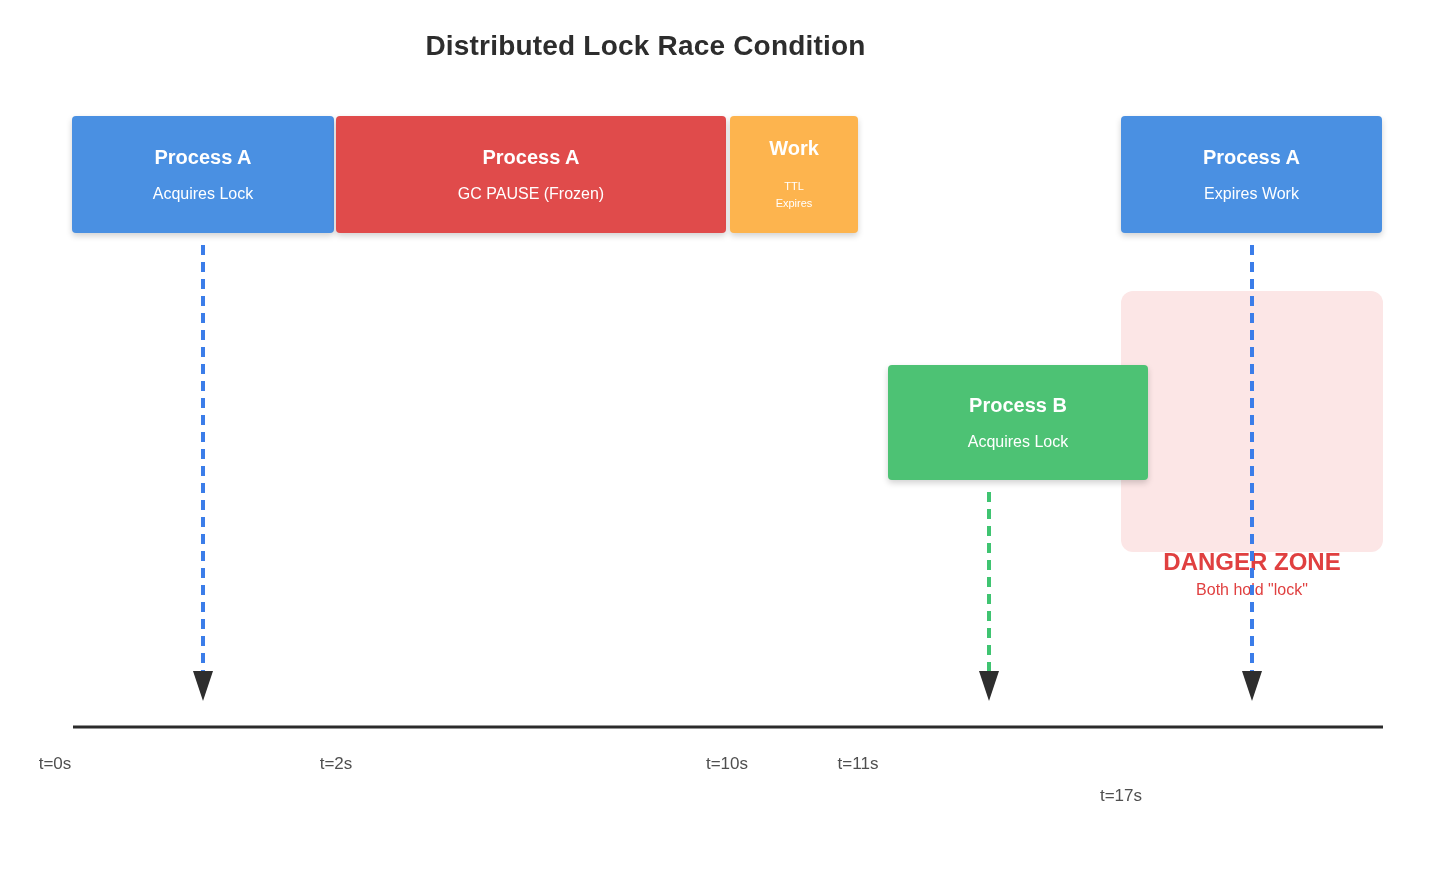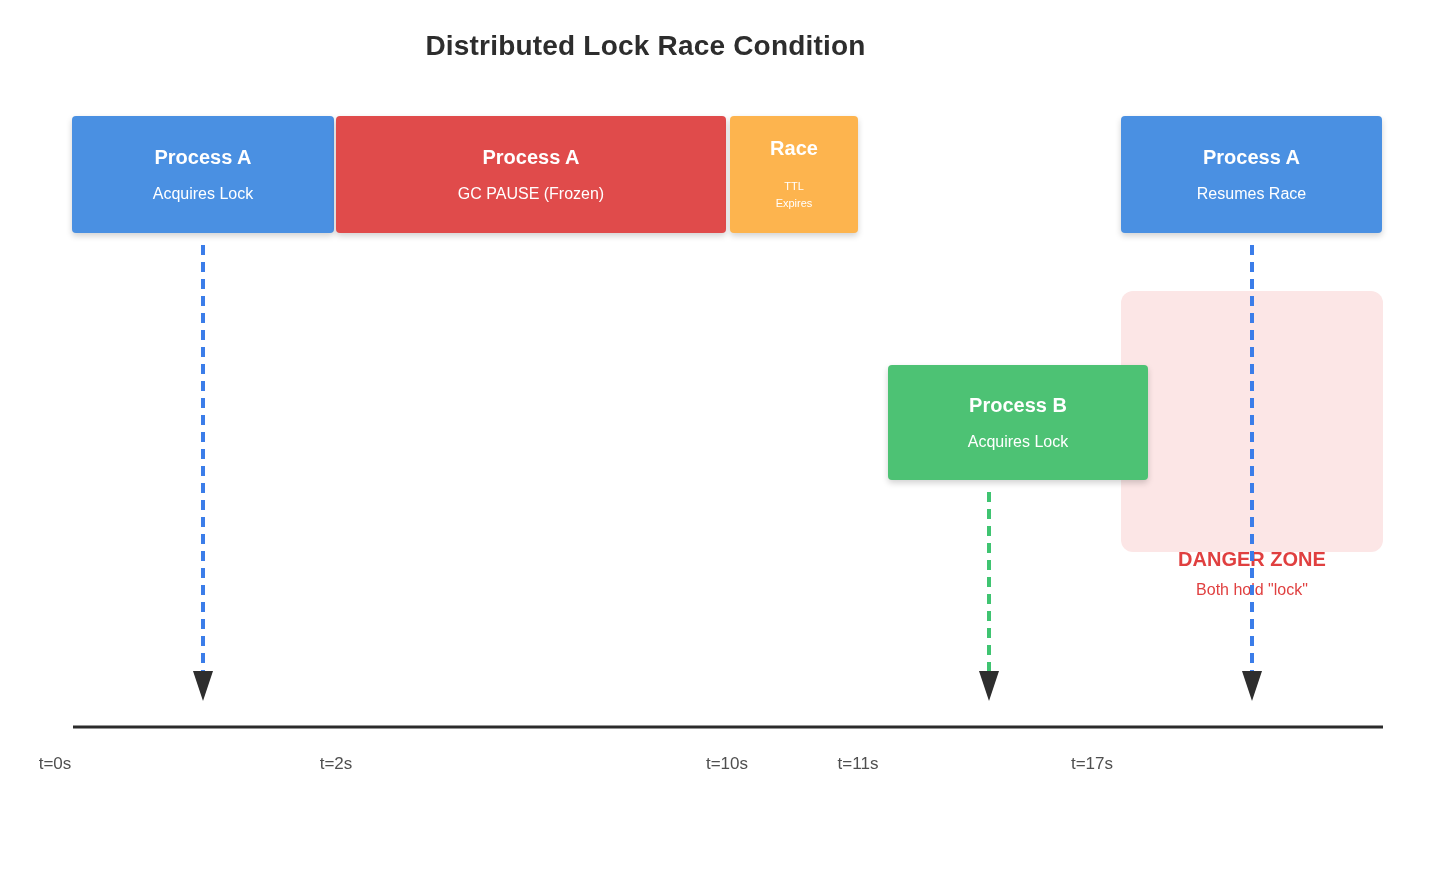--- a/index.html
+++ b/index.html
@@ -29,21 +29,21 @@
   .red    { background: #e04b4b; }
   .orange { background: #fdb44e; }
   .green  { background: #4dc274; margin-left: 28px; }
 
   .danger-zone {
     position: absolute; left: 1121px; top: 291px; width: 262px; height: 261px;
     background: #fce6e6; border-radius: 12px;
   }
   .danger-title {
     position: absolute; left: 1121px; top: 548px; width: 262px;
-    text-align: center; font-size: 20px; font-weight: bold; color: #e04040;
+    text-align: center; font-size: 24px; font-weight: bold; color: #e04040;
   }
   .danger-sub {
     position: absolute; left: 1121px; top: 581px; width: 262px;
     text-align: center; font-size: 16px; color: #e04040;
   }
 
   .tlabel {
     position: absolute; top: 754px; transform: translateX(-50%);
     font-size: 17px; color: #4f4f4f;
   }
@@ -67,30 +67,30 @@
     <div class="box-title">Process A</div>
     <div class="box-sub">Acquires Lock</div>
   </div>
 
   <div class="box red" style="left:336px; top:116px; width:390px; height:117px;">
     <div class="box-title">Process A</div>
     <div class="box-sub">GC PAUSE (Frozen)</div>
   </div>
 
   <div class="box orange" style="left:730px; top:116px; width:128px; height:117px;">
-    <div class="box-title">Race</div>
+    <div class="box-title">Work</div>
     <div class="box-sub-sm">
       <div>TTL</div>
       <div>Expires</div>
     </div>
   </div>
 
   <div class="box blue" style="left:1121px; top:116px; width:261px; height:117px;">
     <div class="box-title">Process A</div>
-    <div class="box-sub">Resumes Race</div>
+    <div class="box-sub">Expires Work</div>
   </div>
 
   <div class="box green" style="left:860px; top:365px; width:260px; height:115px;">
     <div class="box-title">Process B</div>
     <div class="box-sub">Acquires Lock</div>
   </div>
 
   <div class="danger-title">DANGER ZONE</div>
   <div class="danger-sub">Both hold "lock"</div>
 
@@ -104,15 +104,15 @@
     <line class="dash-blue" x1="1252" y1="245" x2="1252" y2="671"></line>
     <polygon class="arrowhead" points="1242,671 1262,671 1252,701"></polygon>
 
     <line class="axis-line" x1="73" y1="727" x2="1383" y2="727"></line>
   </svg>
 
   <div class="tlabel" style="left:55px;">t=0s</div>
   <div class="tlabel" style="left:336px;">t=2s</div>
   <div class="tlabel" style="left:727px;">t=10s</div>
   <div class="tlabel" style="left:858px;">t=11s</div>
-  <div class="tlabel" style="left:1092px;">t=17s</div>
+  <div class="tlabel" style="left:1121px;margin-top:32px;">t=17s</div>
 
 </div>
 
 </body></html>

